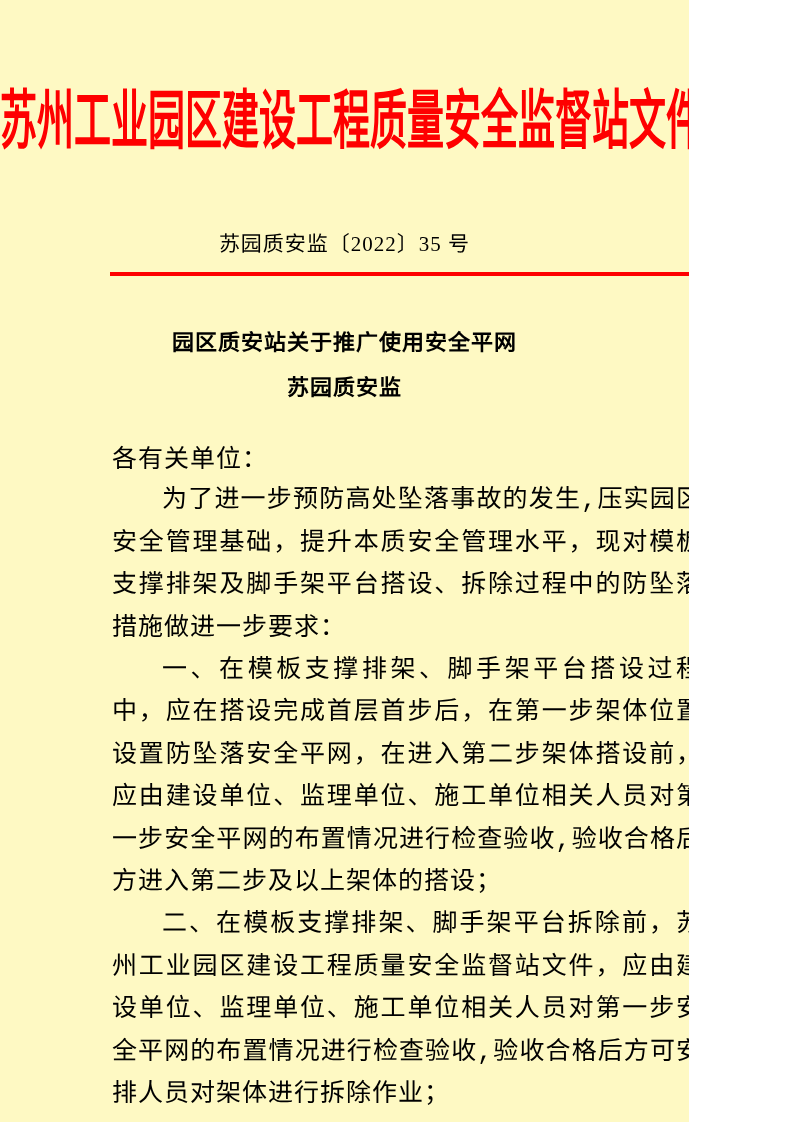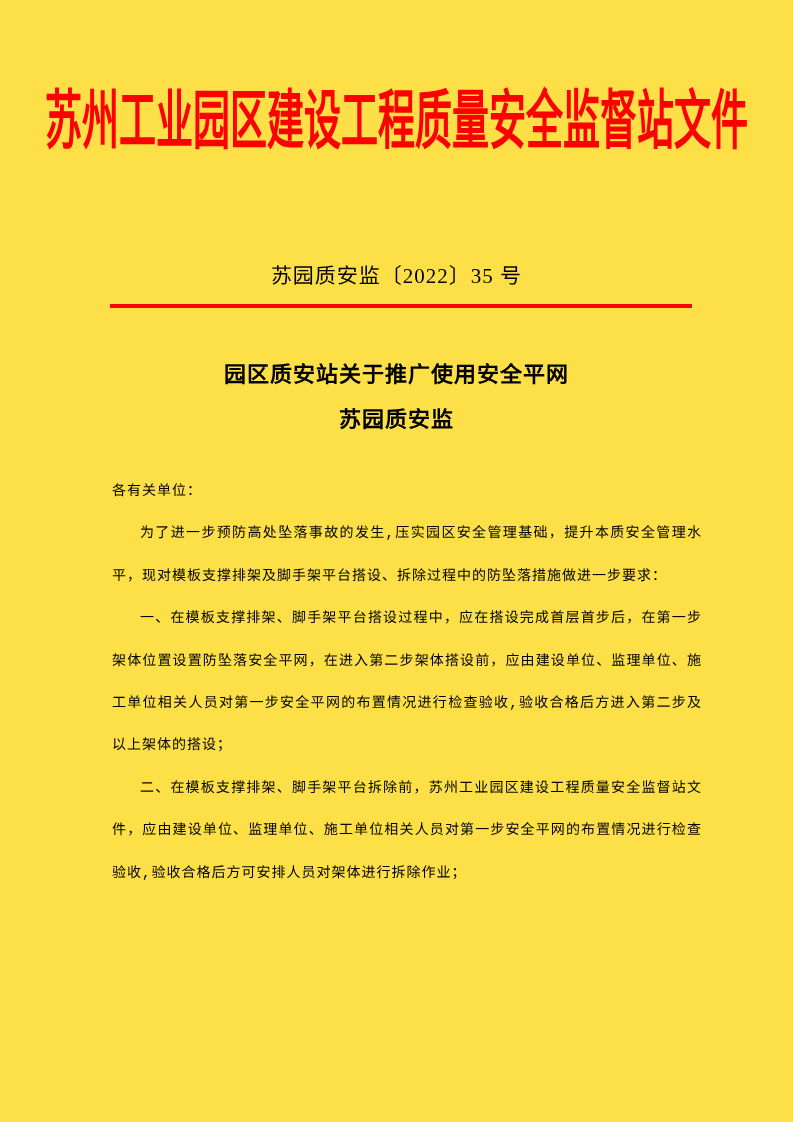--- a/index.html
+++ b/index.html
@@ -2,44 +2,44 @@
 <html lang="zh-CN"><head>
 <meta charset="utf-8">
 <style>
   html, body {
     margin: 0;
     padding: 0;
     background: #ffffff;
   }
   .page {
     position: relative;
-    width: 793px;
+    width: 689px;
     height: 1122px;
-    background: #fde047;
+    background: #fef9c3;
     overflow: hidden;
     font-family: "Liberation Serif", "DejaVu Serif", serif;
     color: #000000;
   }
   
   .red-header {
     margin-top: 86px;
     height: 72px;
     line-height: 72px;
     text-align: center;
     color: #fe0000;
     font-weight: bold;
     font-size: 37px;
     letter-spacing: 0px;
     transform: scaleY(1.75);
     transform-origin: center center;
     white-space: nowrap;
   }
   
   .doc-number {
-    margin-top: 104px;
+    margin-top: 72px;
     height: 28px;
     line-height: 28px;
     text-align: center;
     font-size: 21px;
     letter-spacing: 1px;
   }
   
   .red-line {
     margin: 14px 0 0 110px;
     width: 582px;
@@ -52,21 +52,21 @@
     text-align: center;
     font-weight: bold;
     font-size: 22px;
     line-height: 45px;
     letter-spacing: 1px;
   }
   
   .body-block {
     margin: 28px 0 0 112px;
     width: 590px;
-    font-size: 14px;
+    font-size: 25px;
     line-height: 42.4px;
     letter-spacing: 1px;
     text-align: justify;
     text-justify: inter-ideograph;
   }
   .body-block p {
     margin: 0;
     padding: 0;
   }
   .body-block p.indent {

